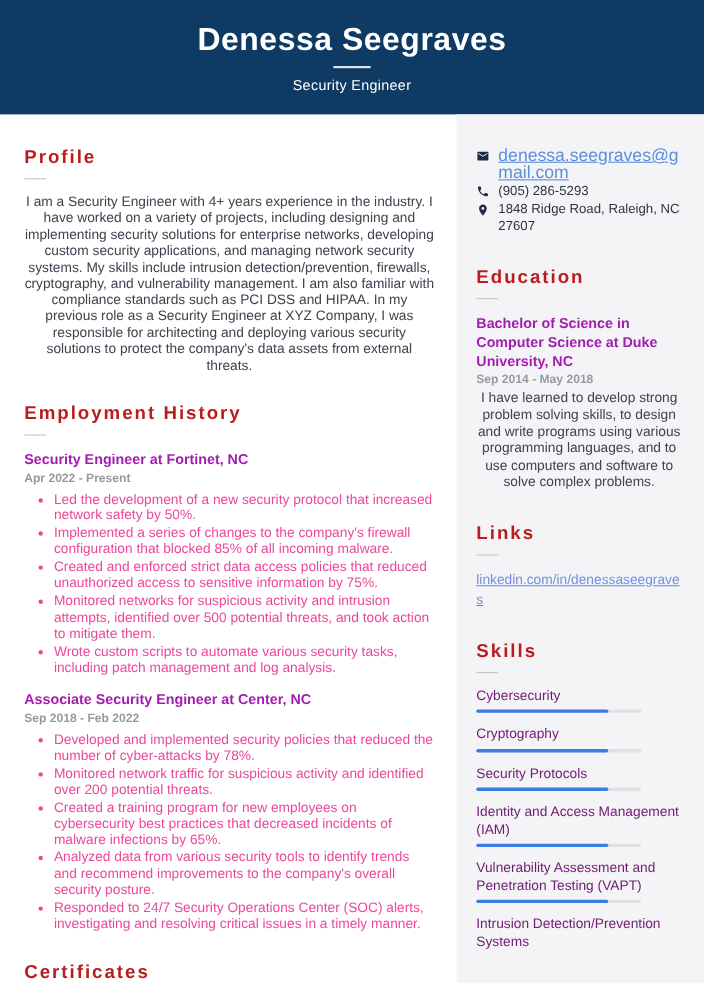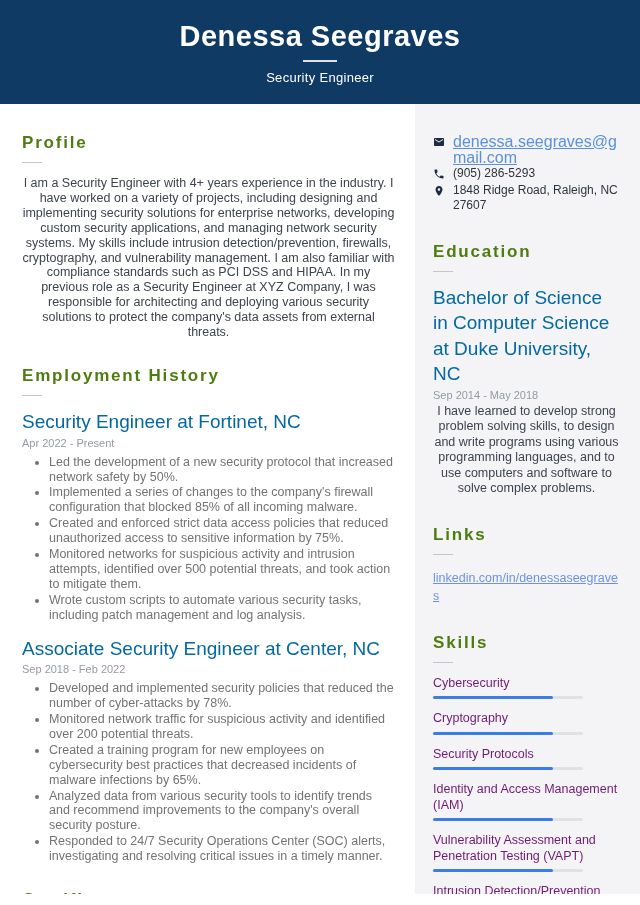--- a/index.html
+++ b/index.html
@@ -12,31 +12,31 @@
   .name { font-size:29px; font-weight:bold; letter-spacing:0.5px; }
   .name-divider { width:34px; height:2px; background:rgba(255,255,255,0.85); margin:7px 0 8px; }
   .header-role { font-size:13px; letter-spacing:0.3px; }
 
   
   .content { flex:1 1 auto; display:flex; align-items:stretch; }
   .main { width:415px; padding:29px 20px 0 22px; }
   .sidebar { width:225px; background:#f4f4f6; padding:30px 20px 0 18px; }
 
   
-  .section-heading { font-size:17px; font-weight:bold; color:#4d7c0f; letter-spacing:1.8px; }
+  .section-heading { font-size:17px; font-weight:bold; color:#b91c1c; letter-spacing:1.8px; }
   .heading-divider { width:20px; height:1px; background:#c3c7cd; margin:9px 0 13px; }
   .body-text { font-size:12.5px; line-height:14.9px; color:#3d434f;text-align:center; }
-  .item-title { font-size:19px; font-weight:normal; color:#0369a1; line-height:1.35; }
-  .item-date { font-size:11px; color:#949aa4; margin-top:2px; }
+  .item-title { font-size:13px; font-weight:bold; color:#a21caf; line-height:1.35; }
+  .item-date { font-size:11px; color:#949aa4; margin-top:2px;font-weight:bold; }
 
   
   .section { margin-bottom:26px; }
   .job { margin-bottom:13px; }
   .job ul { margin:6px 0 0 0; padding-left:27px; }
-  .job li { font-size:12.5px; line-height:14.9px; color:#737373; margin-bottom:1px; }
+  .job li { font-size:12.5px; line-height:14.9px; color:#ec4899; margin-bottom:1px; }
 
   
   .side-section { margin-bottom:28px; }
   .contact-row { display:flex; gap:8px; align-items:flex-start; margin-bottom:1px; }
   .contact-row .icon { flex:0 0 12px; margin-top:2px; }
   .contact-text { font-size:12px; line-height:15.5px; color:#2e3440; }
   .link { font-size:16px; line-height:15.5px; color:#5b90dd; text-decoration:underline; cursor:pointer; word-break:break-all; }
   .link.profile { color:#6d92e4; font-size:12.5px; }
   .edu-desc { margin-top:3px; font-size:12.5px; line-height:15.4px; }
   .meter-item { margin-bottom:12px; }

